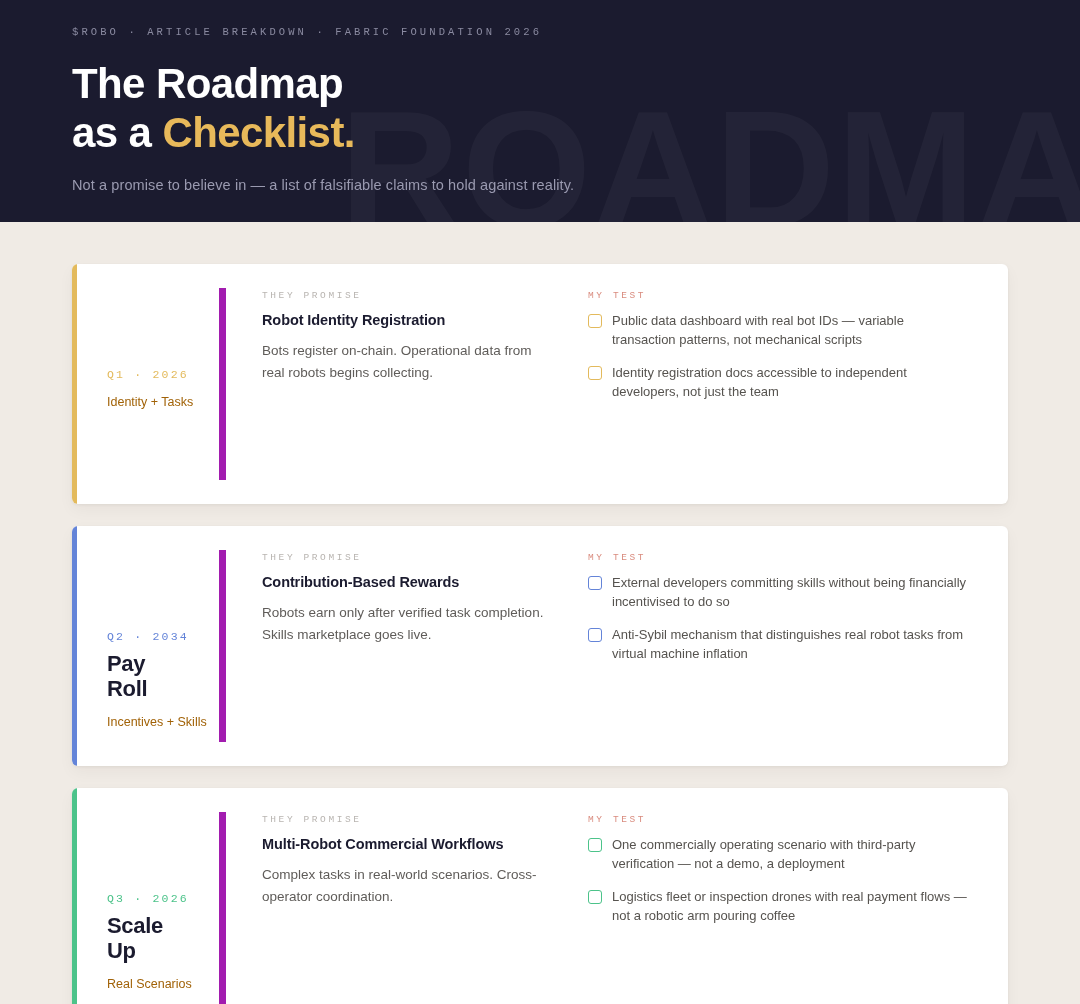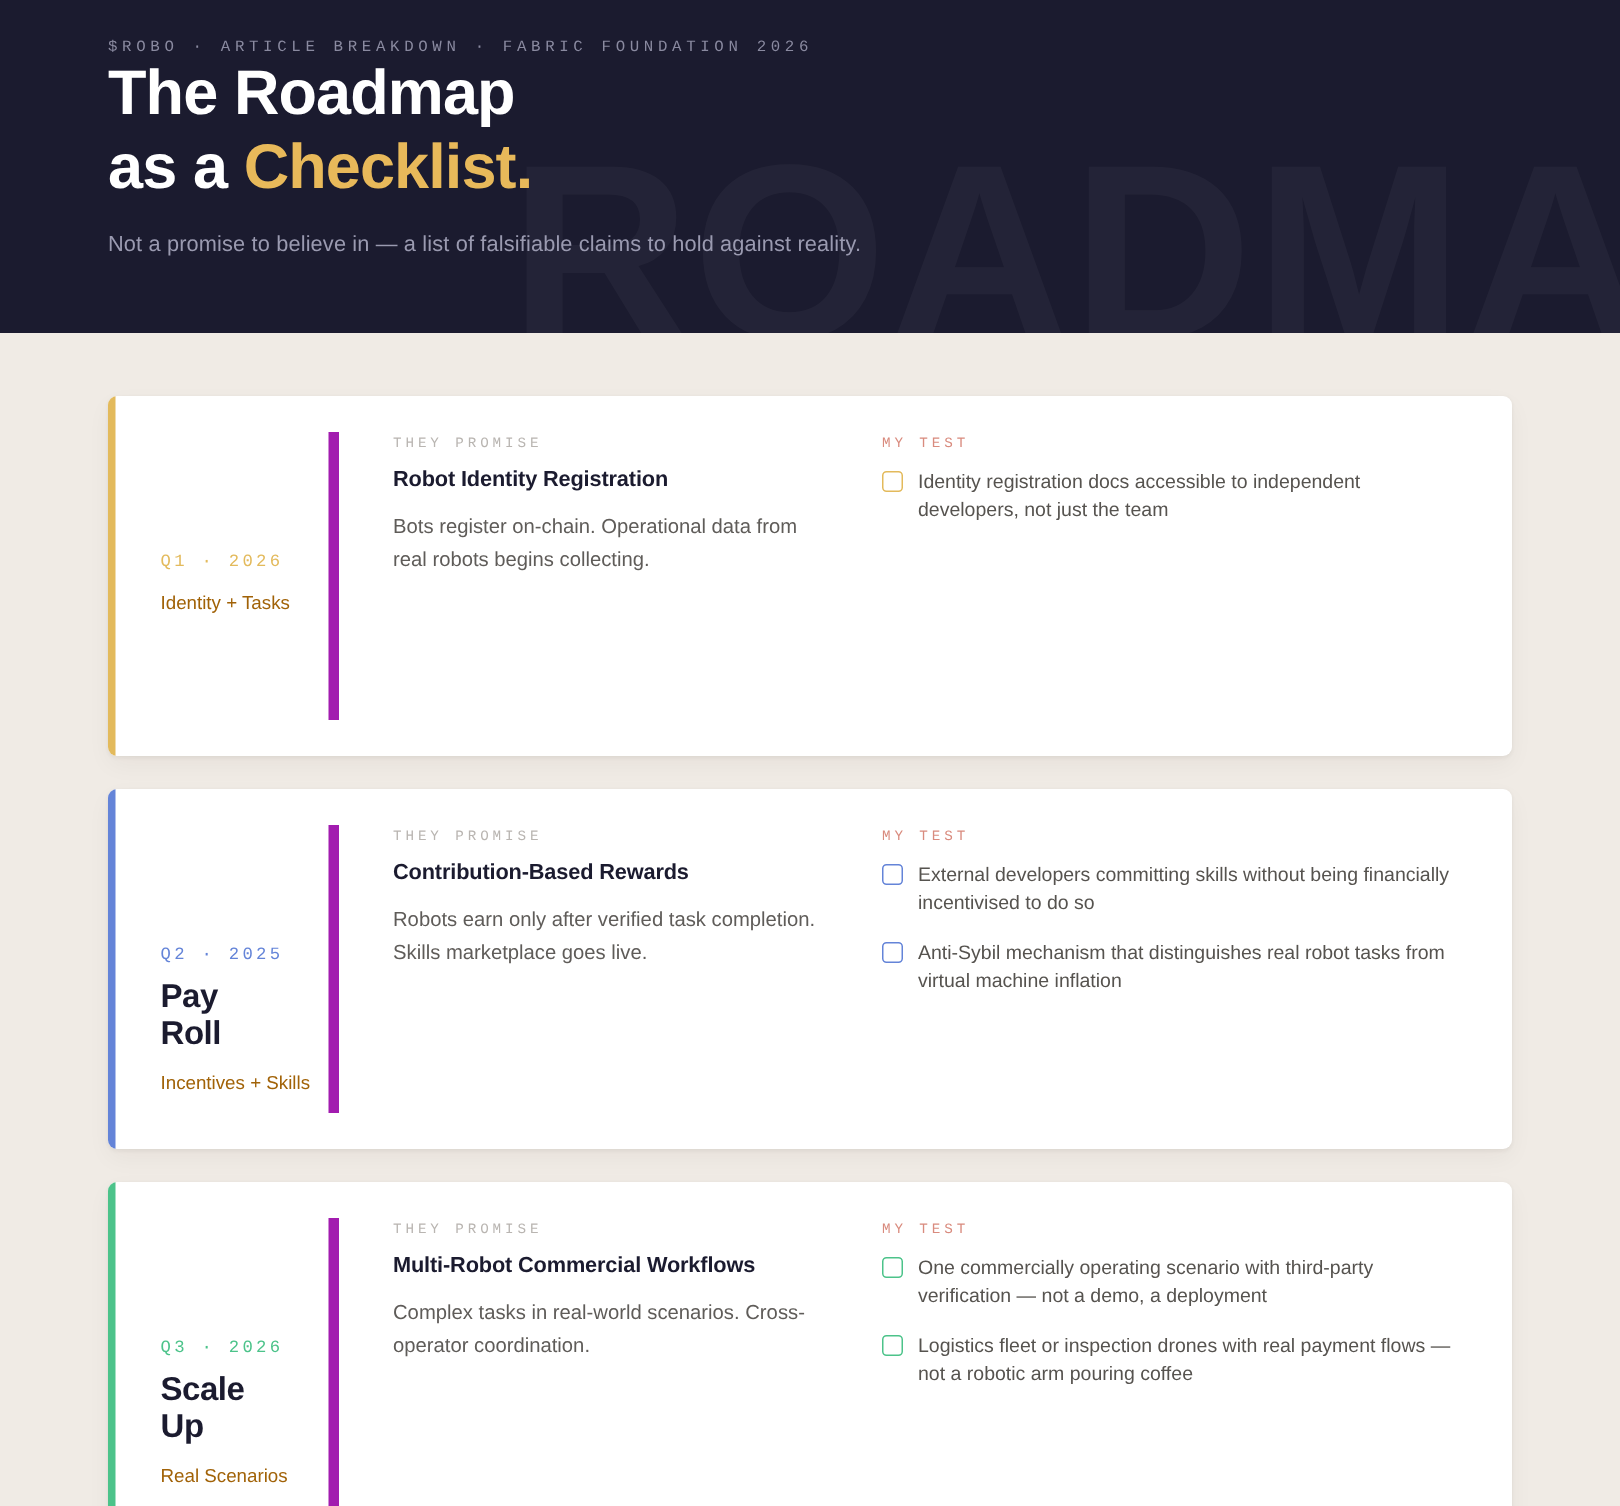--- a/index.html
+++ b/index.html
@@ -44,20 +44,21 @@
     z-index: 2;
     padding: 26px 0 0 72px;
   }
 
   .eyebrow {
     font-family: "Liberation Mono", monospace;
     font-size: 10.5px;
     letter-spacing: 3.1px;
     color: #8a8aa0;
     text-transform: uppercase;
+    margin-bottom: 22px;
   }
 
   .hero-title {
     font-size: 42px;
     font-weight: 700;
     line-height: 1.16;
     color: #ffffff;
     letter-spacing: -0.6px;
   }
   .hero-title .accent { color: #e8b95a; }
@@ -209,29 +210,33 @@
     </div>
     <div class="card-promise">
       <div class="col-label label-promise">THEY PROMISE</div>
       <div class="promise-title">Robot Identity Registration</div>
       <div class="promise-body">Bots register on-chain. Operational data from real robots begins collecting.</div>
     </div>
     <div class="card-tests">
       <div class="col-label label-test">MY TEST</div>
       <div class="test-item">
         <span class="checkbox" style="border-color: rgb(227, 186, 92);"></span>
+        <span class="test-text">Public data dashboard with real bot IDs — variable transaction patterns, not mechanical scripts</span>
+      </div>
+      <div class="test-item">
+        <span class="checkbox" style="border-color: rgb(227, 186, 92);"></span>
         <span class="test-text">Identity registration docs accessible to independent developers, not just the team</span>
       </div>
     </div>
   </section>
 
   <section class="card">
     <div class="card-bar" style="background: rgb(100, 132, 216);"></div>
     <div class="card-meta">
-      <div class="quarter" style="color: rgb(100, 132, 216);">Q2 · 2025</div>
+      <div class="quarter" style="color: rgb(100, 132, 216);">Q2 · 2034</div>
       <div class="phase">Pay
 Roll</div>
       <div class="tagline">Incentives + Skills</div>
     </div>
     <div class="card-promise">
       <div class="col-label label-promise">THEY PROMISE</div>
       <div class="promise-title">Contribution-Based Rewards</div>
       <div class="promise-body">Robots earn only after verified task completion. Skills marketplace goes live.</div>
     </div>
     <div class="card-tests">

